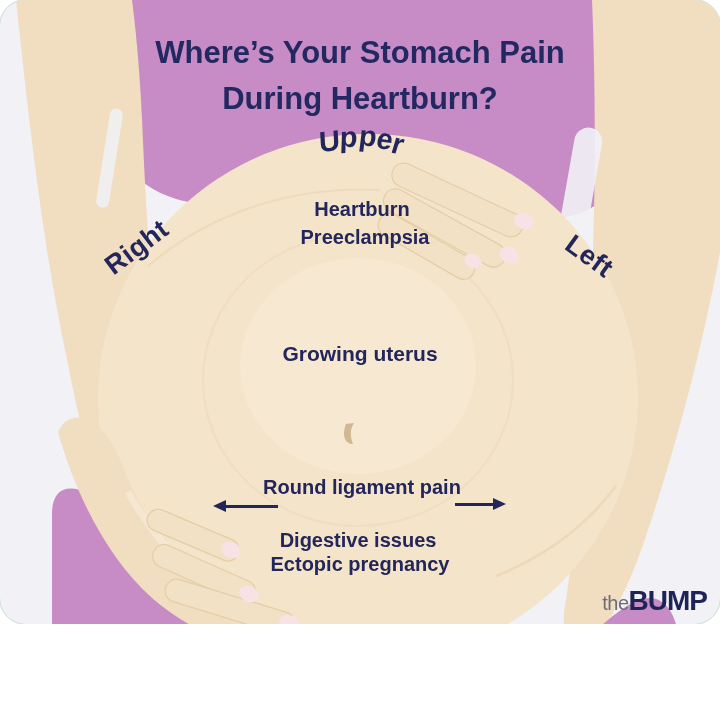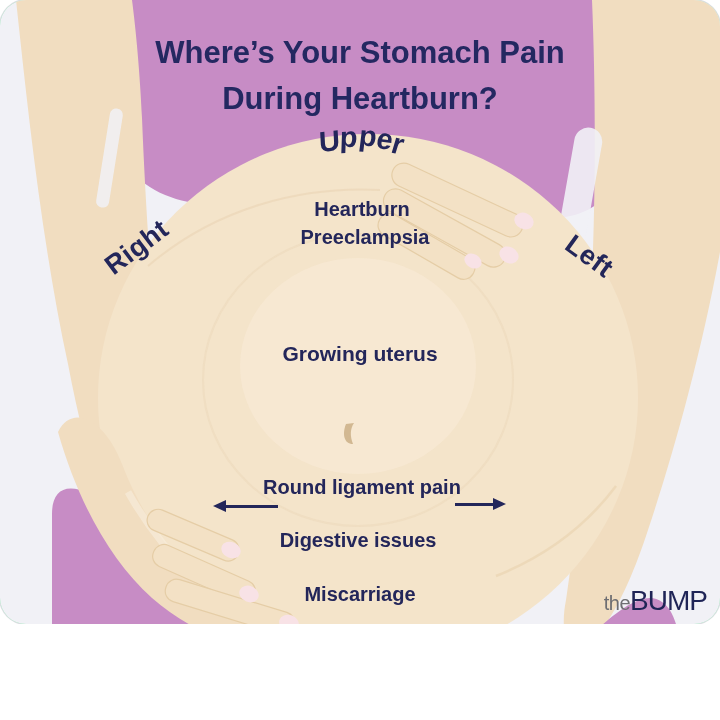--- a/index.html
+++ b/index.html
@@ -39,21 +39,21 @@
     border-right:13px solid #23265a;
   }
   .arrow-right::after{
     content:"";position:absolute;right:-11px;top:-5px;width:0;height:0;
     border-top:6.5px solid transparent;border-bottom:6.5px solid transparent;
     border-left:13px solid #23265a;
   }
   
   .logo{position:absolute;right:13px;bottom:7px;white-space:nowrap;}
   .logo .pre{color:#6e6e72;font-size:20px;font-weight:400;letter-spacing:-0.5px;}
-  .logo .name{color:#1f2456;font-size:28px;font-weight:normal;letter-spacing:-1px;}
+  .logo .name{color:#1f2456;font-size:28px;font-weight:bold;letter-spacing:-1px;}
 </style>
 </head>
 <body>
 
 <div class="canvas">
 
   <svg class="scene" viewBox="0 0 720 720" aria-hidden="true">
     <rect width="720" height="720" fill="#f1f1f6"></rect>
 
     <path d="M110,0 C96,58 94,126 128,168 C158,204 212,212 254,196 C302,177 334,168 368,168
@@ -119,19 +119,19 @@
   <div class="label cond" style="left:362px;top:226px;padding-left:6px;">Preeclampsia</div>
 
 
   <div class="label cond" style="left:362px;top:476px;">Round ligament pain</div>
 
   <div class="label big" style="left:360px;top:342px;">Growing uterus</div>
   <div class="label cond" style="left:358px;top:504px;margin-top:25px;">Digestive issues</div>
   <div class="arrow arrow-left" style="left:224px;top:505px;width:54px;"></div>
   <div class="arrow arrow-right" style="left:455px;top:503px;width:40px;"></div>
 
-  <div class="label cond" style="left:360px;top:583px;">Miscarriage</div>
+  <div class="label cond" style="left:360px;top:553px;">Ectopic pregnancy</div>
 
   <div class="logo">
     <span class="pre">the</span><span class="name">BUMP</span>
   </div>
 
 </div>
 
 </body></html>

